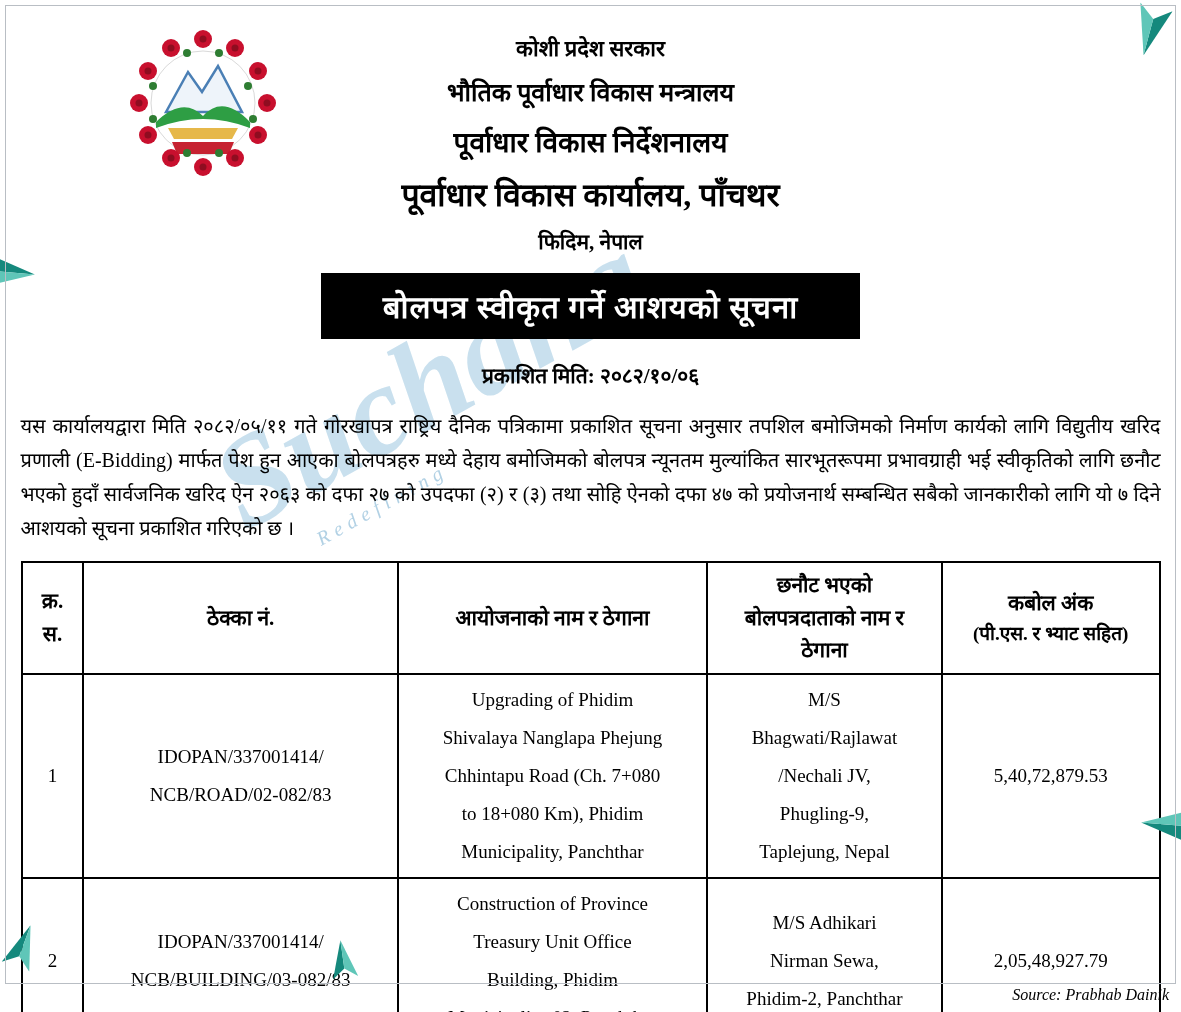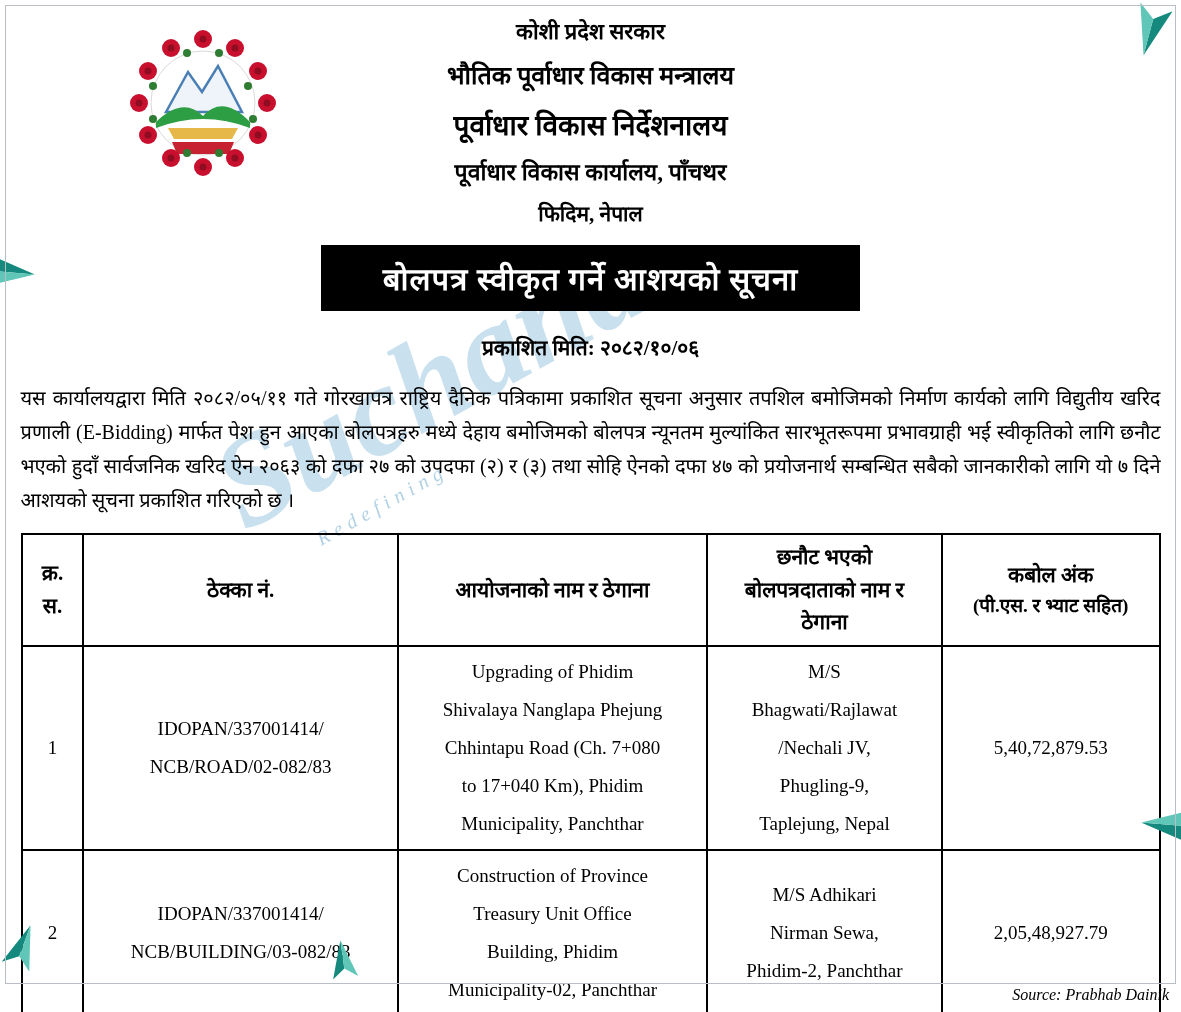--- a/index.html
+++ b/index.html
@@ -41,26 +41,26 @@
   
   .deco { position: absolute; z-index: 2; pointer-events: none; }
   .deco svg { display: block; }
   .deco-a1 { right: 14px; top: 6px; transform: rotate(195deg); }
   .deco-a2 { left: -12px; top: 244px; transform: rotate(95deg); }
   .deco-a3 { right: -10px; top: 795px; transform: rotate(-85deg); }
   .deco-a4 { left: 8px; bottom: 44px; transform: rotate(20deg); }
   .deco-a5 { left: 330px; bottom: 34px; transform: rotate(-8deg); }
 
   
-  .header { text-align: center; padding-top: 7px; }
+  .header { text-align: center; padding-top: 24px; }
   .h-line { font-weight: bold; margin: 0 auto; }
   .h-gov        { font-size: 22px; padding-top: 8px; }
   .h-ministry   { font-size: 25px; padding-top: 12px; font-family: Liberation Serif, serif; }
   .h-directorate{ font-size: 28px; padding-top: 14px; }
-  .h-office     { font-size: 23px; padding-top: 12px; }
+  .h-office     { font-size: 32px; padding-top: 12px; }
   .h-place      { font-size: 21px; padding-top: 12px; }
 
   .emblem { position: absolute; left: 128px; top: 28px; width: 150px; height: 150px; }
 
   .banner-wrap { text-align: center; margin-top: 18px; }
   .banner {
     display: inline-block;
     background: #000000; color: #ffffff;
     font-size: 31px; font-weight: bold;
     padding: 12px 62px;
@@ -226,21 +226,21 @@
       </tr>
     </thead>
     <tbody>
       <tr class="row-1">
         <td>1</td>
         <td class="preline">IDOPAN/337001414/
 NCB/ROAD/02-082/83</td>
         <td class="preline">Upgrading of Phidim
 Shivalaya Nanglapa Phejung
 Chhintapu Road (Ch. 7+080
-to 17+040 Km), Phidim
+to 18+080 Km), Phidim
 Municipality, Panchthar</td>
         <td class="preline">M/S
 Bhagwati/Rajlawat
 /Nechali JV,
 Phugling-9,
 Taplejung, Nepal</td>
         <td>5,40,72,879.53</td>
       </tr>
       <tr class="row-2">
         <td>2</td>

